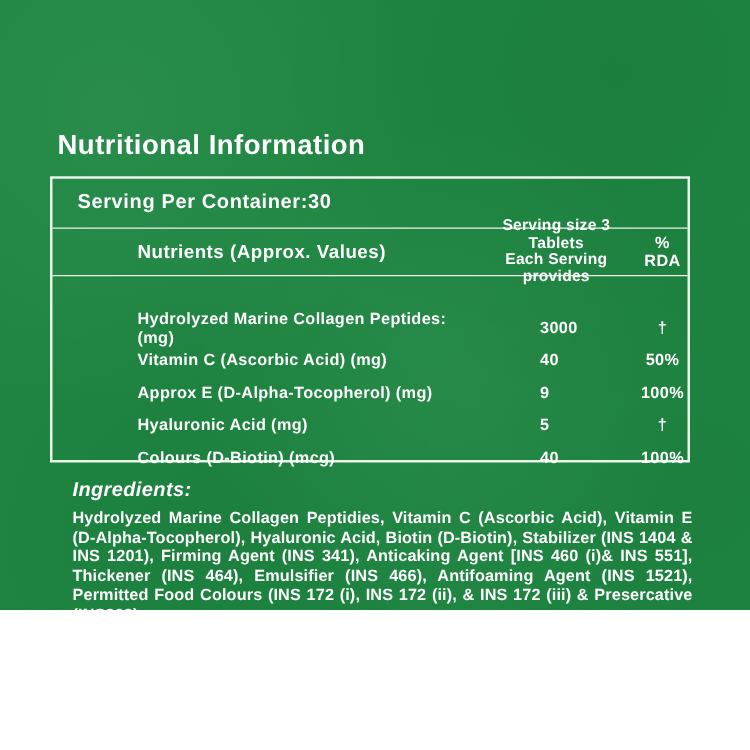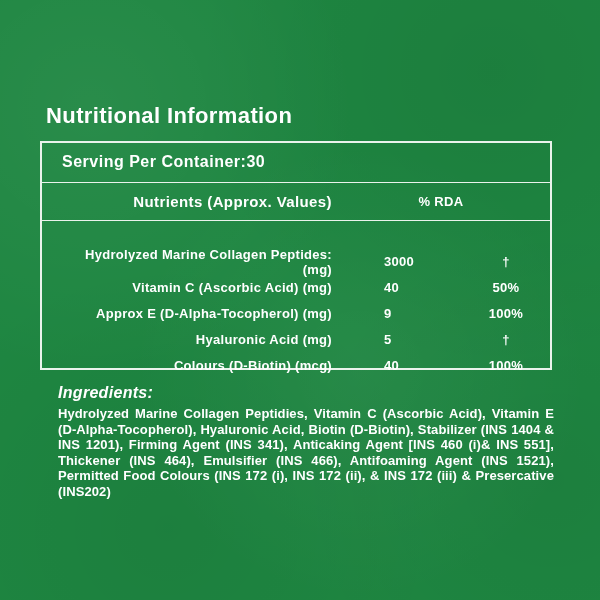--- a/index.html
+++ b/index.html
@@ -11,21 +11,21 @@
   html, body { width: 600px; height: 600px; }
   body {
     font-family: "Liberation Sans", "DejaVu Sans", sans-serif;
     font-weight: bold;
     color: var(--text);
     overflow: hidden;
   }
   .canvas {
     position: relative;
     width: 600px;
-    height: 600px;
+    height: 488px;
     background-color: var(--bg);
     background-image:
       radial-gradient(circle at 15% 18%, rgba(255,255,255,0.05), transparent 38%),
       radial-gradient(circle at 82% 12%, rgba(0,0,0,0.06), transparent 42%),
       radial-gradient(circle at 60% 62%, rgba(255,255,255,0.04), transparent 45%),
       radial-gradient(circle at 28% 88%, rgba(0,0,0,0.05), transparent 40%),
       radial-gradient(circle at 92% 80%, rgba(0,0,0,0.05), transparent 35%);
     overflow: hidden;
   }
   .title {
@@ -54,21 +54,21 @@
     font-size: 16px;
     letter-spacing: 0.5px;
     border-bottom: 1.5px solid var(--line);
   }
   .header-row {
     height: 37px;
     display: flex;
     align-items: center;
     border-bottom: 1.5px solid var(--line);
   }
-  .c1 { flex: 0 0 270px; padding-left: 20px; text-align: right; }
+  .c1 { flex: 0 0 270px; padding-left: 20px; text-align: left; margin-left: 48px; }
   .c2 { flex: 0 0 130px; text-align: center; }
   .c3 { flex: 1 1 auto; text-align: center; }
   .header-row .c1 { font-size: 15px; letter-spacing: 0.4px; }
   .header-row .c2 {
     font-size: 12.5px;
     line-height: 13.5px;
     letter-spacing: 0.2px;
     display: flex;
     flex-direction: column;
     justify-content: center;
@@ -108,20 +108,24 @@
 <div class="canvas">
 
   <div class="title">Nutritional Information</div>
 
   <div class="table">
 
     <div class="serving-row">Serving Per Container:30</div>
 
     <div class="header-row">
       <div class="c1">Nutrients (Approx. Values)</div>
+      <div class="c2">
+        <span>Serving size 3 Tablets</span>
+        <span>Each Serving provides</span>
+      </div>
       <div class="c3">% RDA</div>
     </div>
 
     <div class="tbody">
 
       <div class="row">
         <div class="c1">Hydrolyzed Marine Collagen Peptides: (mg)</div>
         <div class="c2">3000</div>
         <div class="c3">†</div>
       </div>

